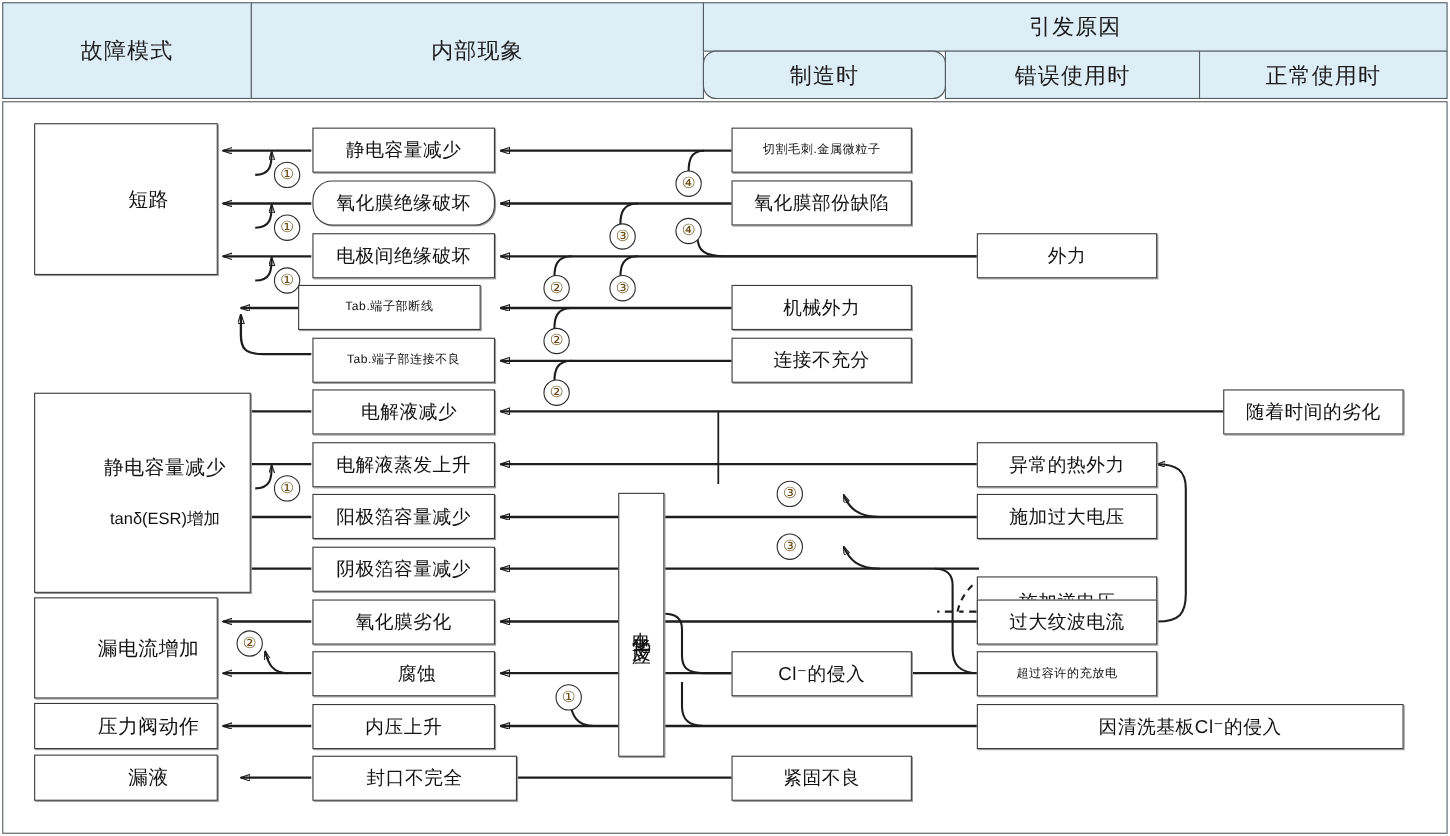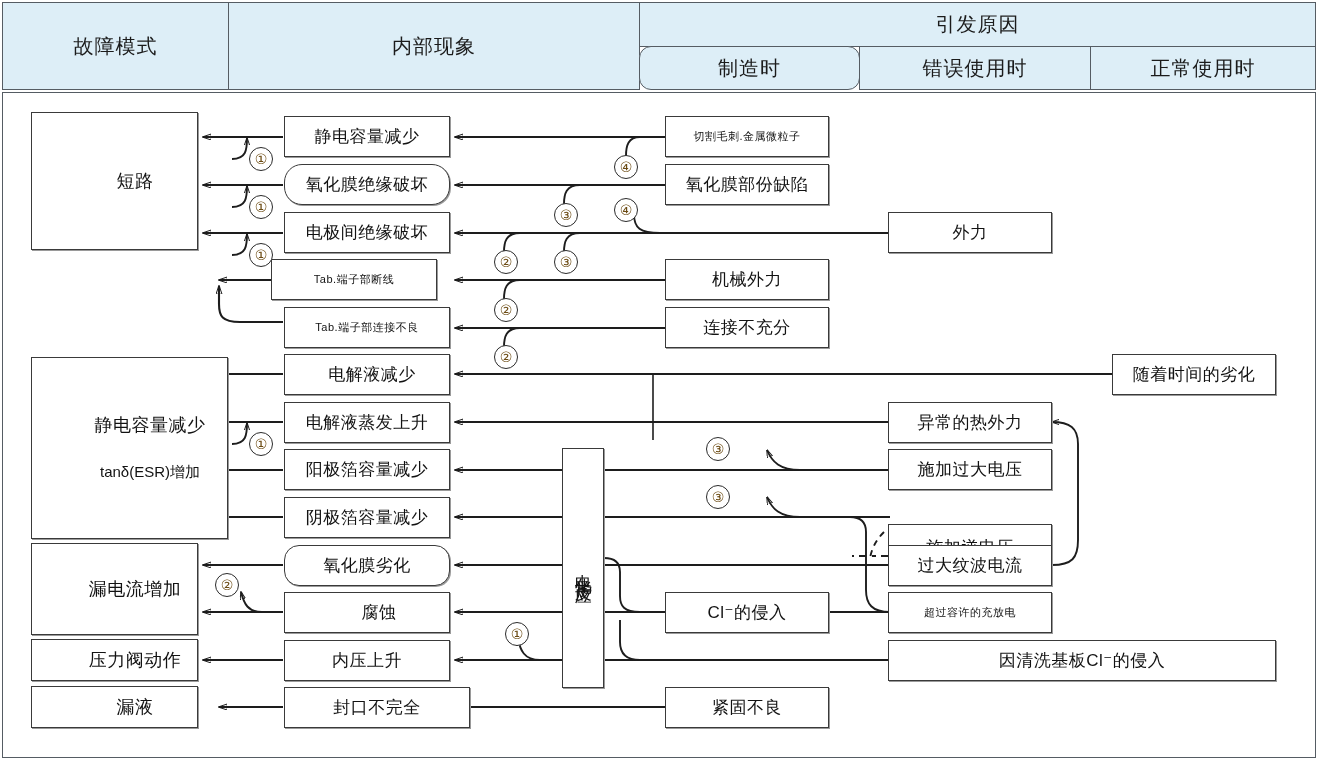--- a/index.html
+++ b/index.html
@@ -162,21 +162,21 @@
 
   <div class="node" style="left:284px;top:116px;width:166px;height:41px;">静电容量减少</div>
   <div class="node" style="left:284px;top:164px;width:166px;height:41px;border-radius:18px;">氧化膜绝缘破坏</div>
   <div class="node" style="left:284px;top:212px;width:166px;height:41px;">电极间绝缘破坏</div>
   <div class="node small" style="left:271px;top:259px;width:166px;height:41px;">Tab.端子部断线</div>
   <div class="node small" style="left:284px;top:307px;width:166px;height:41px;">Tab.端子部连接不良</div>
   <div class="node" style="left:284px;top:354px;width:166px;height:41px;padding-left:10px;">电解液减少</div>
   <div class="node" style="left:284px;top:402px;width:166px;height:41px;">电解液蒸发上升</div>
   <div class="node" style="left:284px;top:449px;width:166px;height:41px;">阳极箔容量减少</div>
   <div class="node" style="left:284px;top:497px;width:166px;height:41px;">阴极箔容量减少</div>
-  <div class="node" style="left:284px;top:545px;width:166px;height:41px;border-radius:15px;">氧化膜劣化</div>
+  <div class="node" style="left:284px;top:545px;width:166px;height:41px;">氧化膜劣化</div>
   <div class="node" style="left:284px;top:592px;width:166px;height:41px;padding-left:24px;">腐蚀</div>
   <div class="node" style="left:284px;top:640px;width:166px;height:41px;">内压上升</div>
   <div class="node" style="left:284px;top:687px;width:186px;height:41px;">封口不完全</div>
 
   <div class="node vert" style="left:562px;top:448px;width:42px;height:240px;">电化学反应</div>
 
   <div class="node small" style="left:665px;top:116px;width:164px;height:41px;">切割毛刺.金属微粒子</div>
   <div class="node" style="left:665px;top:164px;width:164px;height:41px;">氧化膜部份缺陷</div>
   <div class="node" style="left:665px;top:259px;width:164px;height:41px;">机械外力</div>
   <div class="node" style="left:665px;top:307px;width:164px;height:41px;">连接不充分</div>

